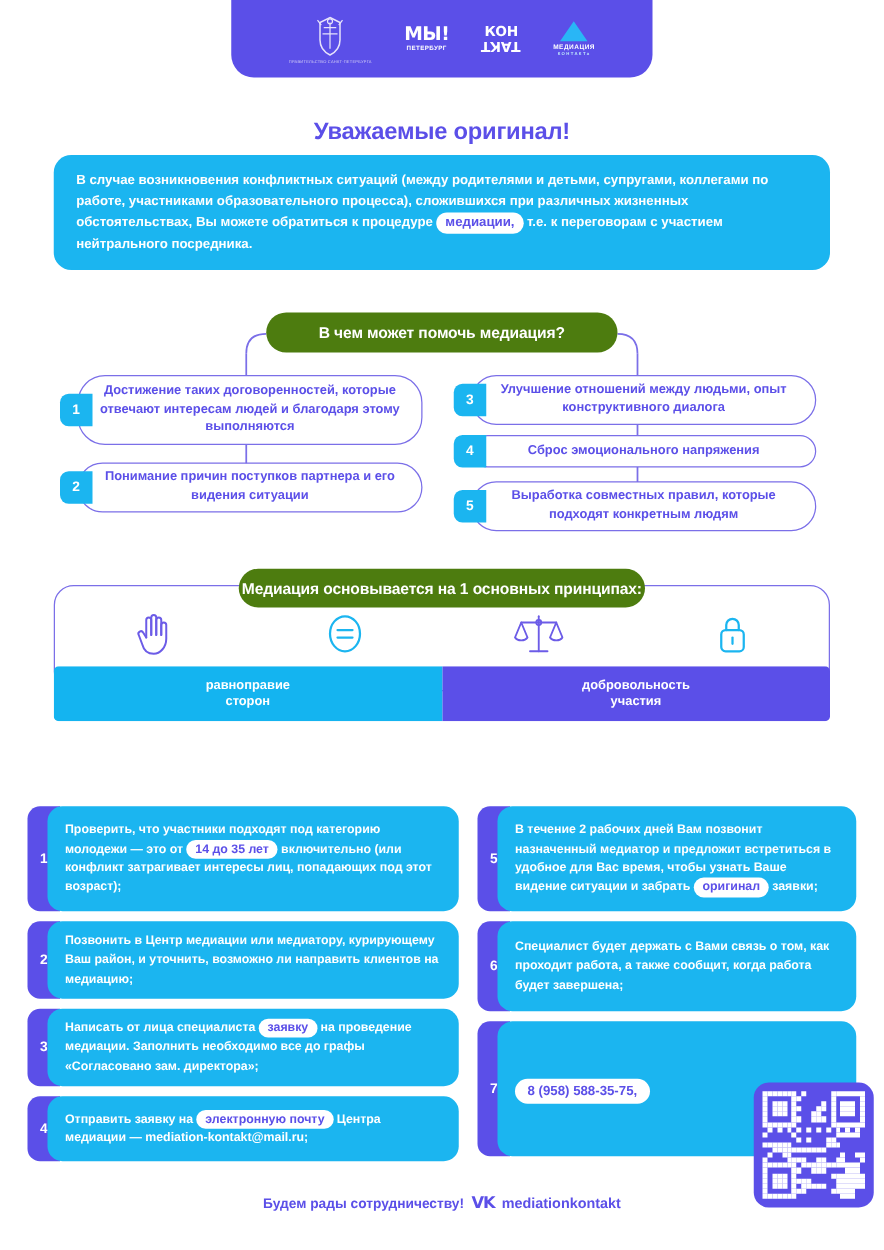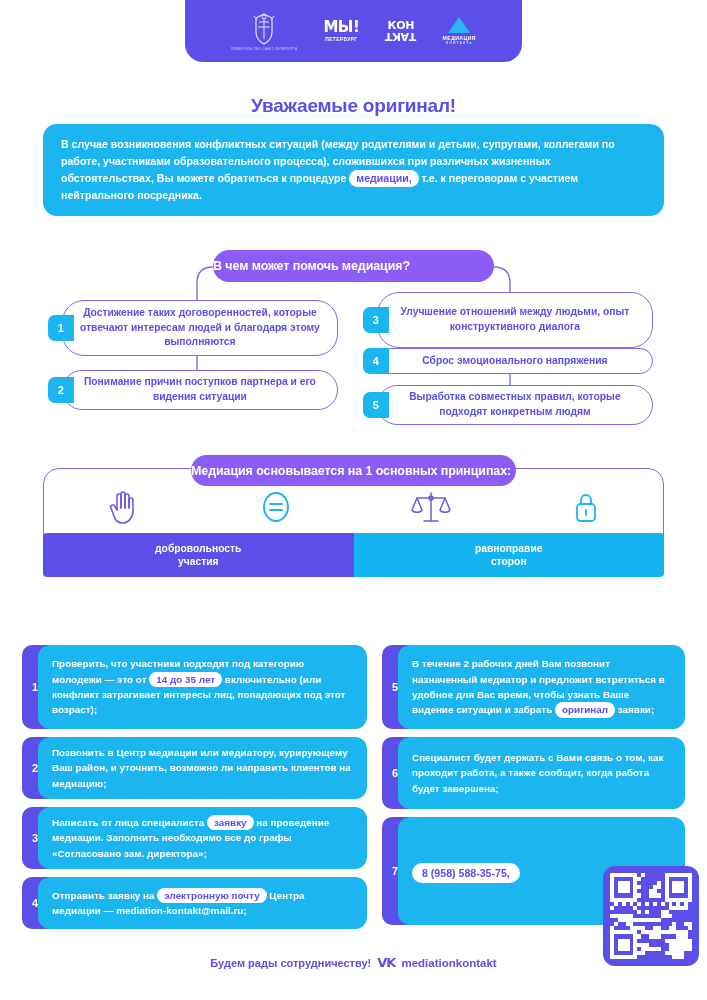--- a/index.html
+++ b/index.html
@@ -47,22 +47,22 @@
     padding: 12px 18px; color: #fff;
     font-size: 10.6px; line-height: 1.62; font-weight: 600;
   }
   .pill-w {
     display: inline-block; background:#fff; color:#5B4FE8;
     border-radius: 9px; padding: 0px 7px; font-weight: 800;
   }
 
   
   .head-pill {
-    position: absolute; background: #8b5cf6; color: #fff;
-    border-radius: 16px; display:flex; align-items:center; 
+    position: absolute; background: #4d7c0f; color: #fff;
+    border-radius: 16px; display:flex; align-items:center; justify-content:center;
     font-size: 12.5px; font-weight: 800; letter-spacing: -.1px;
     z-index: 5;
   }
 
   
   .help-wrap { position:absolute; left:0; top:245px; width:707px; height:175px; }
   .help-item { position:absolute; display:flex; align-items:center; }
   .num-badge {
     width: 26px; height: 26px; background:#1BB5F0; color:#fff;
     border-radius: 7px 0 0 7px;
@@ -194,21 +194,21 @@
     <div class="help-box" style="width:278px;height:56px;">Достижение таких договоренностей, которые отвечают интересам людей и благодаря этому выполняются</div>
   </div>
 
   <div class="help-item" style="left:48px;top:125px;width:290px;height:40px;">
     <div class="num-badge">2</div>
     <div class="help-box" style="width:278px;height:40px;">Понимание причин поступков партнера и его видения ситуации</div>
   </div>
 
   <div class="help-item" style="left:363px;top:55px;width:290px;height:40px;">
     <div class="num-badge">3</div>
-    <div class="help-box" style="width:278px;height:56px;">Улучшение отношений между людьми, опыт конструктивного диалога</div>
+    <div class="help-box" style="width:278px;height:40px;">Улучшение отношений между людьми, опыт конструктивного диалога</div>
   </div>
 
   <div class="help-item" style="left:363px;top:103px;width:290px;height:26px;">
     <div class="num-badge">4</div>
     <div class="help-box" style="width:278px;height:26px;">Сброс эмоционального напряжения</div>
   </div>
 
   <div class="help-item" style="left:363px;top:140px;width:290px;height:40px;">
     <div class="num-badge">5</div>
     <div class="help-box" style="width:278px;height:40px;">Выработка совместных правил, которые подходят конкретным людям</div>
@@ -250,27 +250,27 @@
     <div class="p-icon">
       <svg width="30" height="36" viewBox="0 0 30 36" fill="none" stroke="#1BB5F0" stroke-width="1.8" stroke-linecap="round" stroke-linejoin="round">
         <rect x="6" y="15" width="18" height="17" rx="3.5"></rect>
         <path d="M10 15 V11 a5 5 0 0 1 10 0 v4"></path>
         <line x1="15" y1="21" x2="15" y2="26"></line>
       </svg>
     </div>
   </div>
 
   <div class="principles-bar">
+    <div class="p-cell" style="background:#14B4F0;">
+      <span>равноправие</span>
+      <span>сторон</span>
+    </div>
     <div class="p-cell" style="background:#5B4FE8;">
       <span>добровольность</span>
       <span>участия</span>
-    </div>
-    <div class="p-cell" style="background:#14B4F0;">
-      <span>равноправие</span>
-      <span>сторон</span>
     </div>
   </div>
 </div>
 
 <div class="steps-wrap">
 
   <div class="step" style="left:22px;top:50px;width:345px;height:84px;">
     <div class="step-tab">1</div>
     <div class="step-body">
       <div><span>Проверить, что участники подходят под категорию молодежи — это от </span><span class="pill-w">14 до 35 лет</span><span> включительно (или конфликт затрагивает интересы лиц, попадающих под этот возраст);</span></div>

